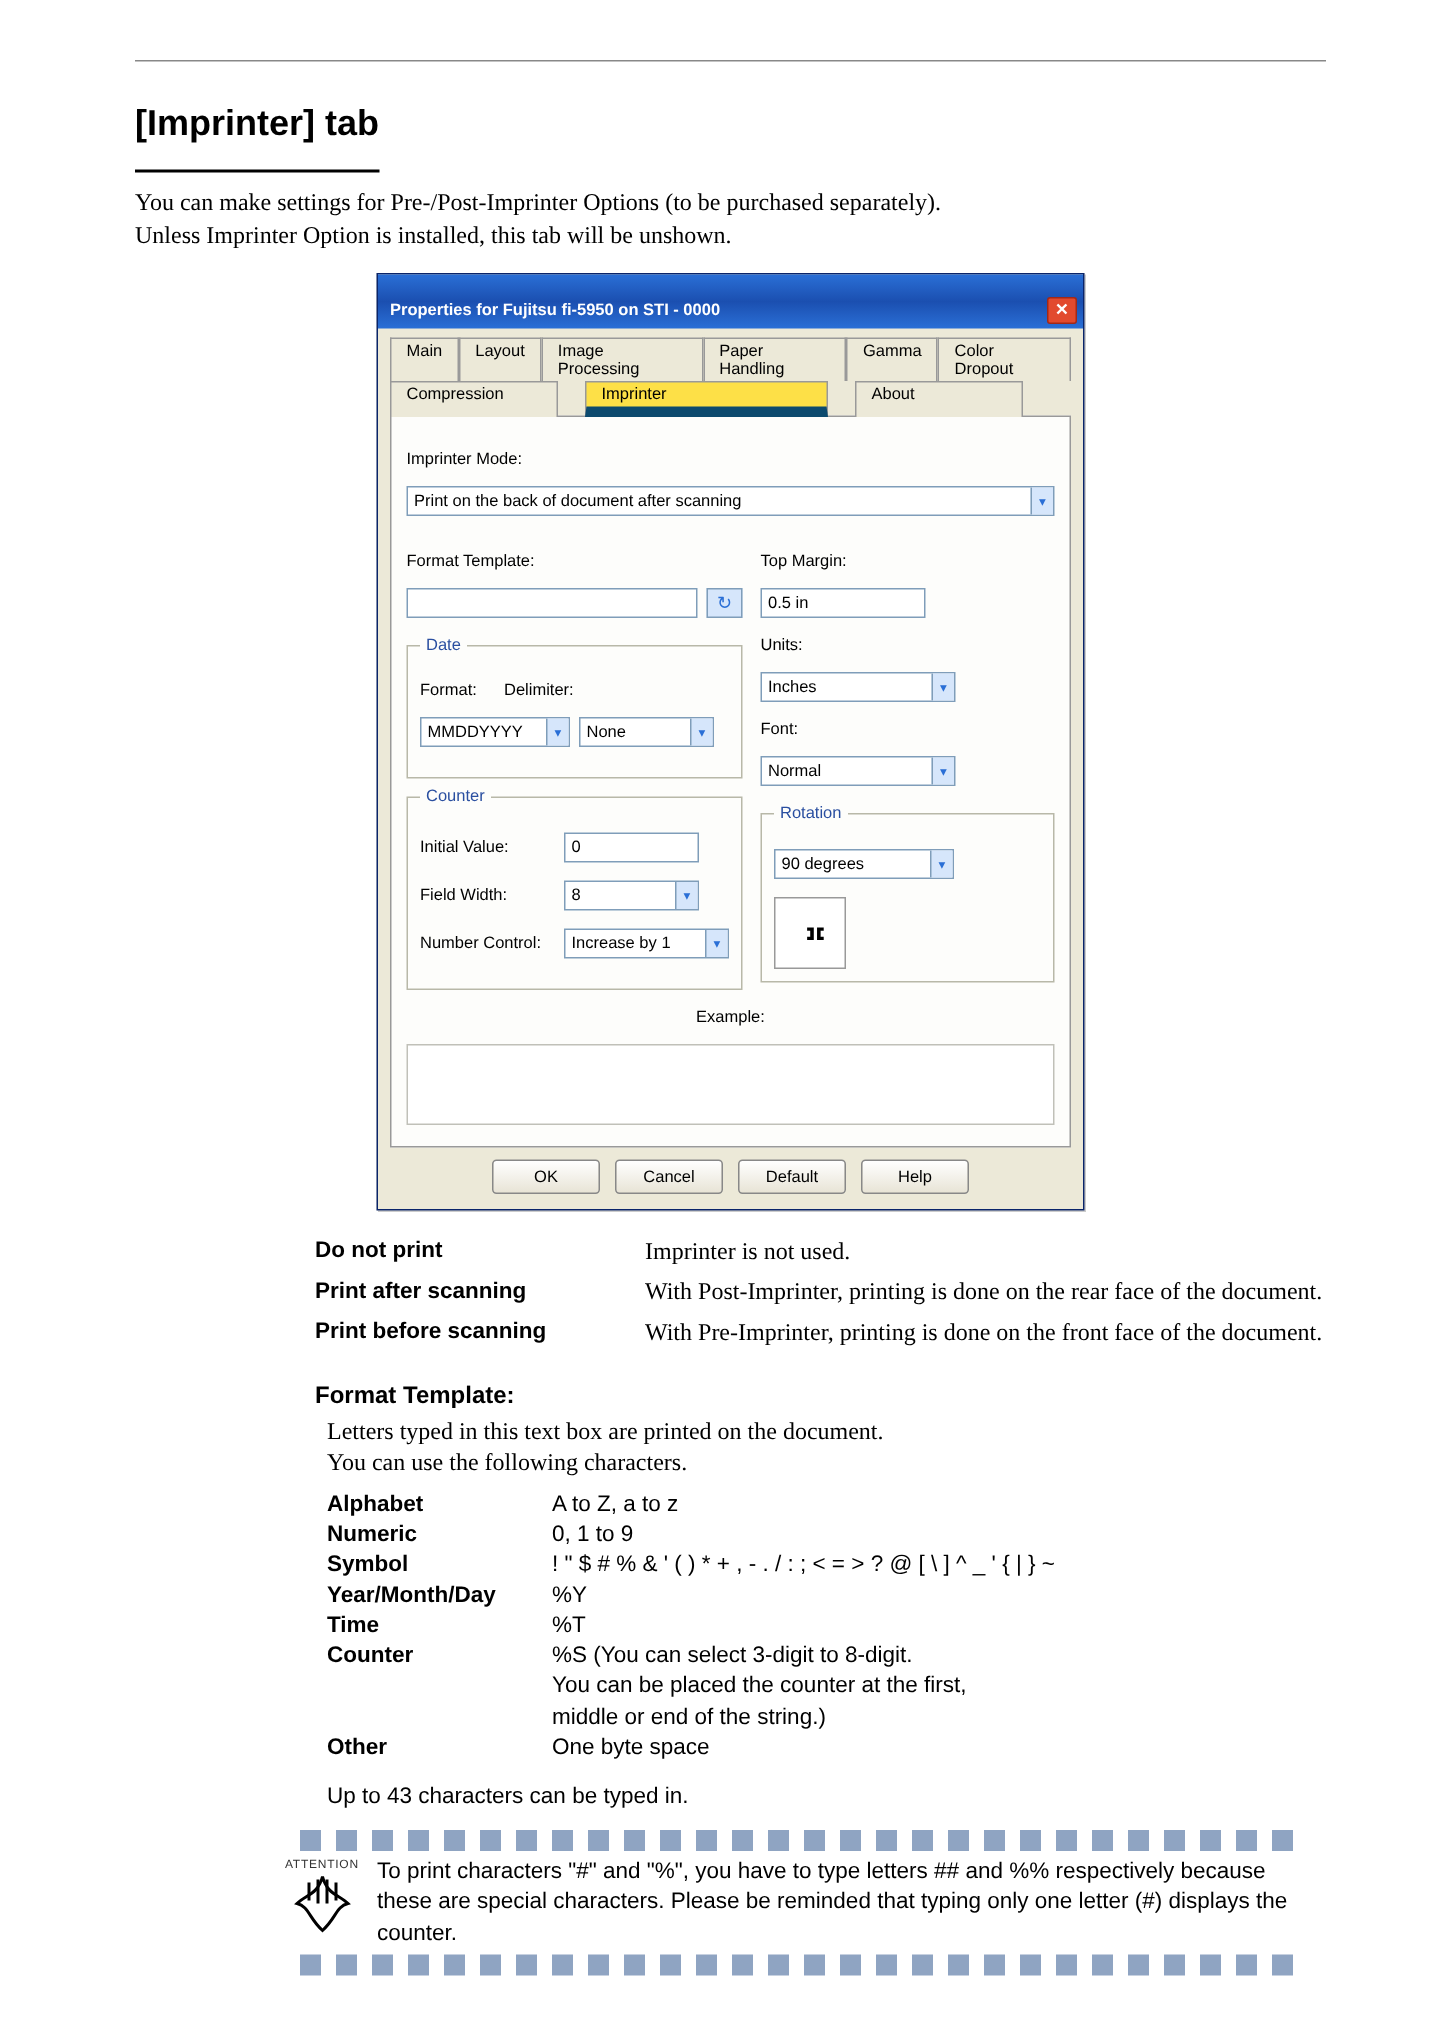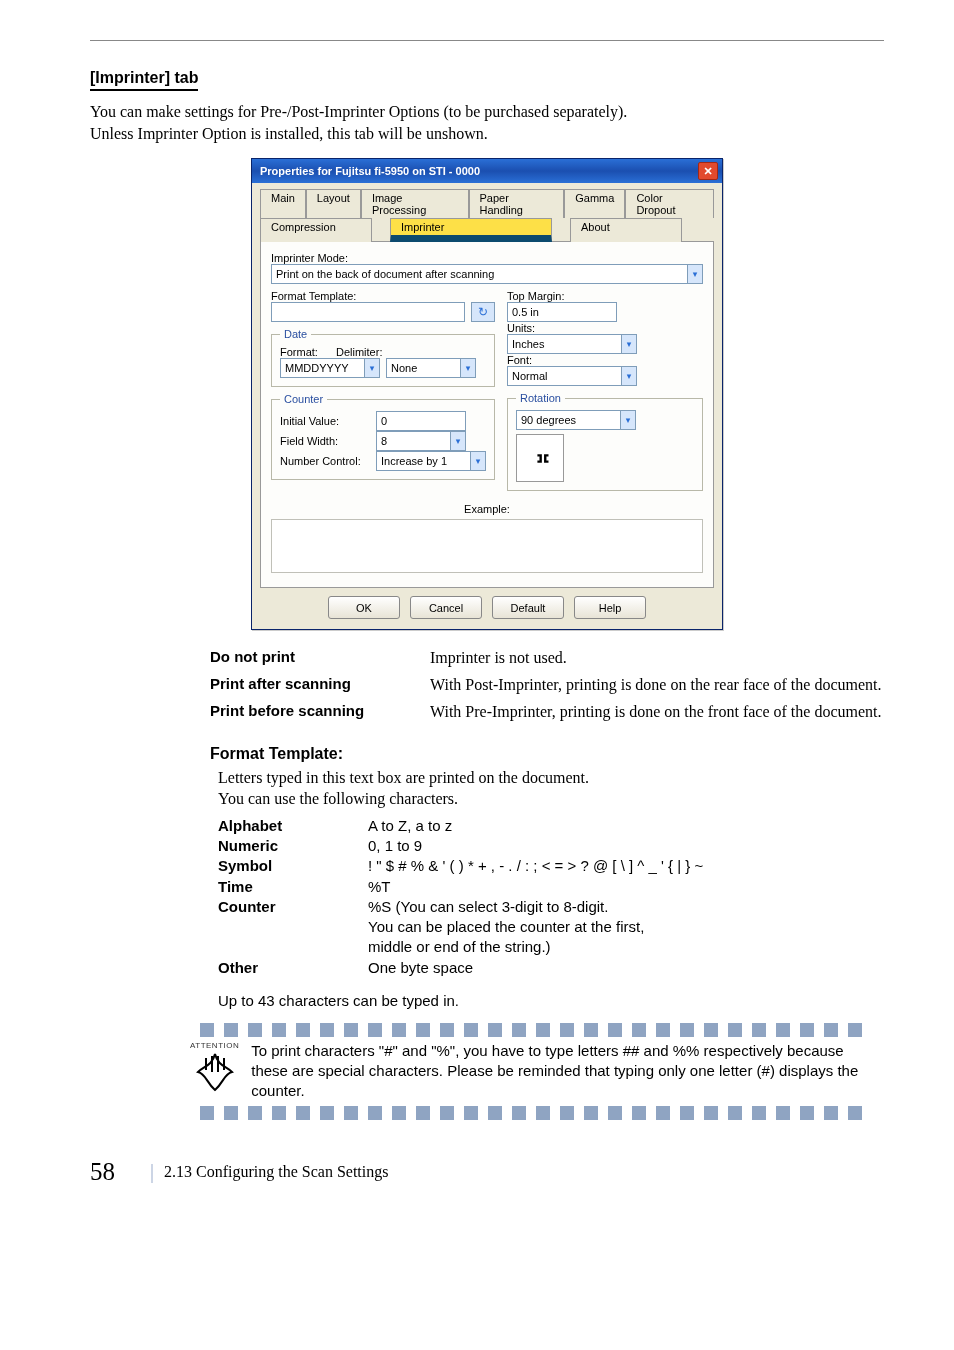--- a/index.html
+++ b/index.html
@@ -16,25 +16,25 @@
     position: relative;
   }
   .top-rule {
     border-top: 1px solid #888;
     height: 0;
     margin-bottom: 28px;
   }
   h1.section-title {
     font-family: Arial, Helvetica, sans-serif;
     font-weight: bold;
-    font-size: 16px;
+    font-size: 24px;
     margin: 0 0 4px 0;
     border-bottom: 2px solid #000;
     display: inline-block;
-    padding-bottom: 2px;
+    padding-bottom: 16px;
   }
   .intro {
     font-size: 16px;
     line-height: 1.35;
     margin: 6px 0 14px 0;
   }
 
   
   .dialog-wrap {
     display: flex;
@@ -50,21 +50,21 @@
     box-shadow: 1px 1px 0 rgba(0,0,0,.2);
   }
   .titlebar {
     display: flex;
     align-items: center;
     justify-content: space-between;
     background: linear-gradient(to bottom, #2a6fd6 0%, #1b4fb0 50%, #2a6fd6 100%);
     color: #fff;
     font-weight: bold;
     font-size: 11px;
-    padding: 3px 4px 3px 8px;
+    padding: 15px 4px 3px 8px;
   }
   .close-btn {
     width: 18px; height: 16px;
     background: #e24a2e;
     border: 1px solid #a32816;
     color: #fff;
     display: flex; align-items: center; justify-content: center;
     font-size: 11px;
     line-height: 1;
     border-radius: 2px;
@@ -94,21 +94,21 @@
     gap: 18px;
     margin-top: -1px;
     border-top: 1px solid #999;
   }
   .tab-panel {
     border: 1px solid #999;
     background: #fdfdfb;
     padding: 10px 10px 14px 10px;
     margin-top: -1px;
   }
-  .row { display: flex; align-items: center; gap: 6px; margin: 0 0; }
+  .row { display: flex; align-items: center; gap: 6px; margin: 12px 0; }
   .lbl { min-width: 90px; }
   .sel, .txt {
     border: 1px solid #7f9db9;
     background: #fff;
     height: 18px;
     padding: 0 4px;
     font-family: Tahoma, Arial, sans-serif;
     font-size: 11px;
     display: flex; align-items: center;
   }
@@ -467,20 +467,24 @@
         </div>
       <div class="crow">
           <div class="ckey">Numeric</div>
           <div class="cval">0, 1 to 9</div>
         </div>
       <div class="crow">
           <div class="ckey">Symbol</div>
           <div class="cval">! " $ # % &amp; ' ( ) * + , - . / : ; &lt; = &gt; ? @ [ \ ] ^ _ ' { | } ~</div>
         </div>
       <div class="crow">
+          <div class="ckey">Year/Month/Day</div>
+          <div class="cval">%Y</div>
+        </div>
+      <div class="crow">
           <div class="ckey">Time</div>
           <div class="cval">%T</div>
         </div>
       <div class="crow">
           <div class="ckey">Counter</div>
           <div class="cval" style="white-space:pre-line;">%S (You can select 3-digit to 8-digit.
 You can be placed the counter at the first,
 middle or end of the string.)</div>
         </div>
       <div class="crow">

